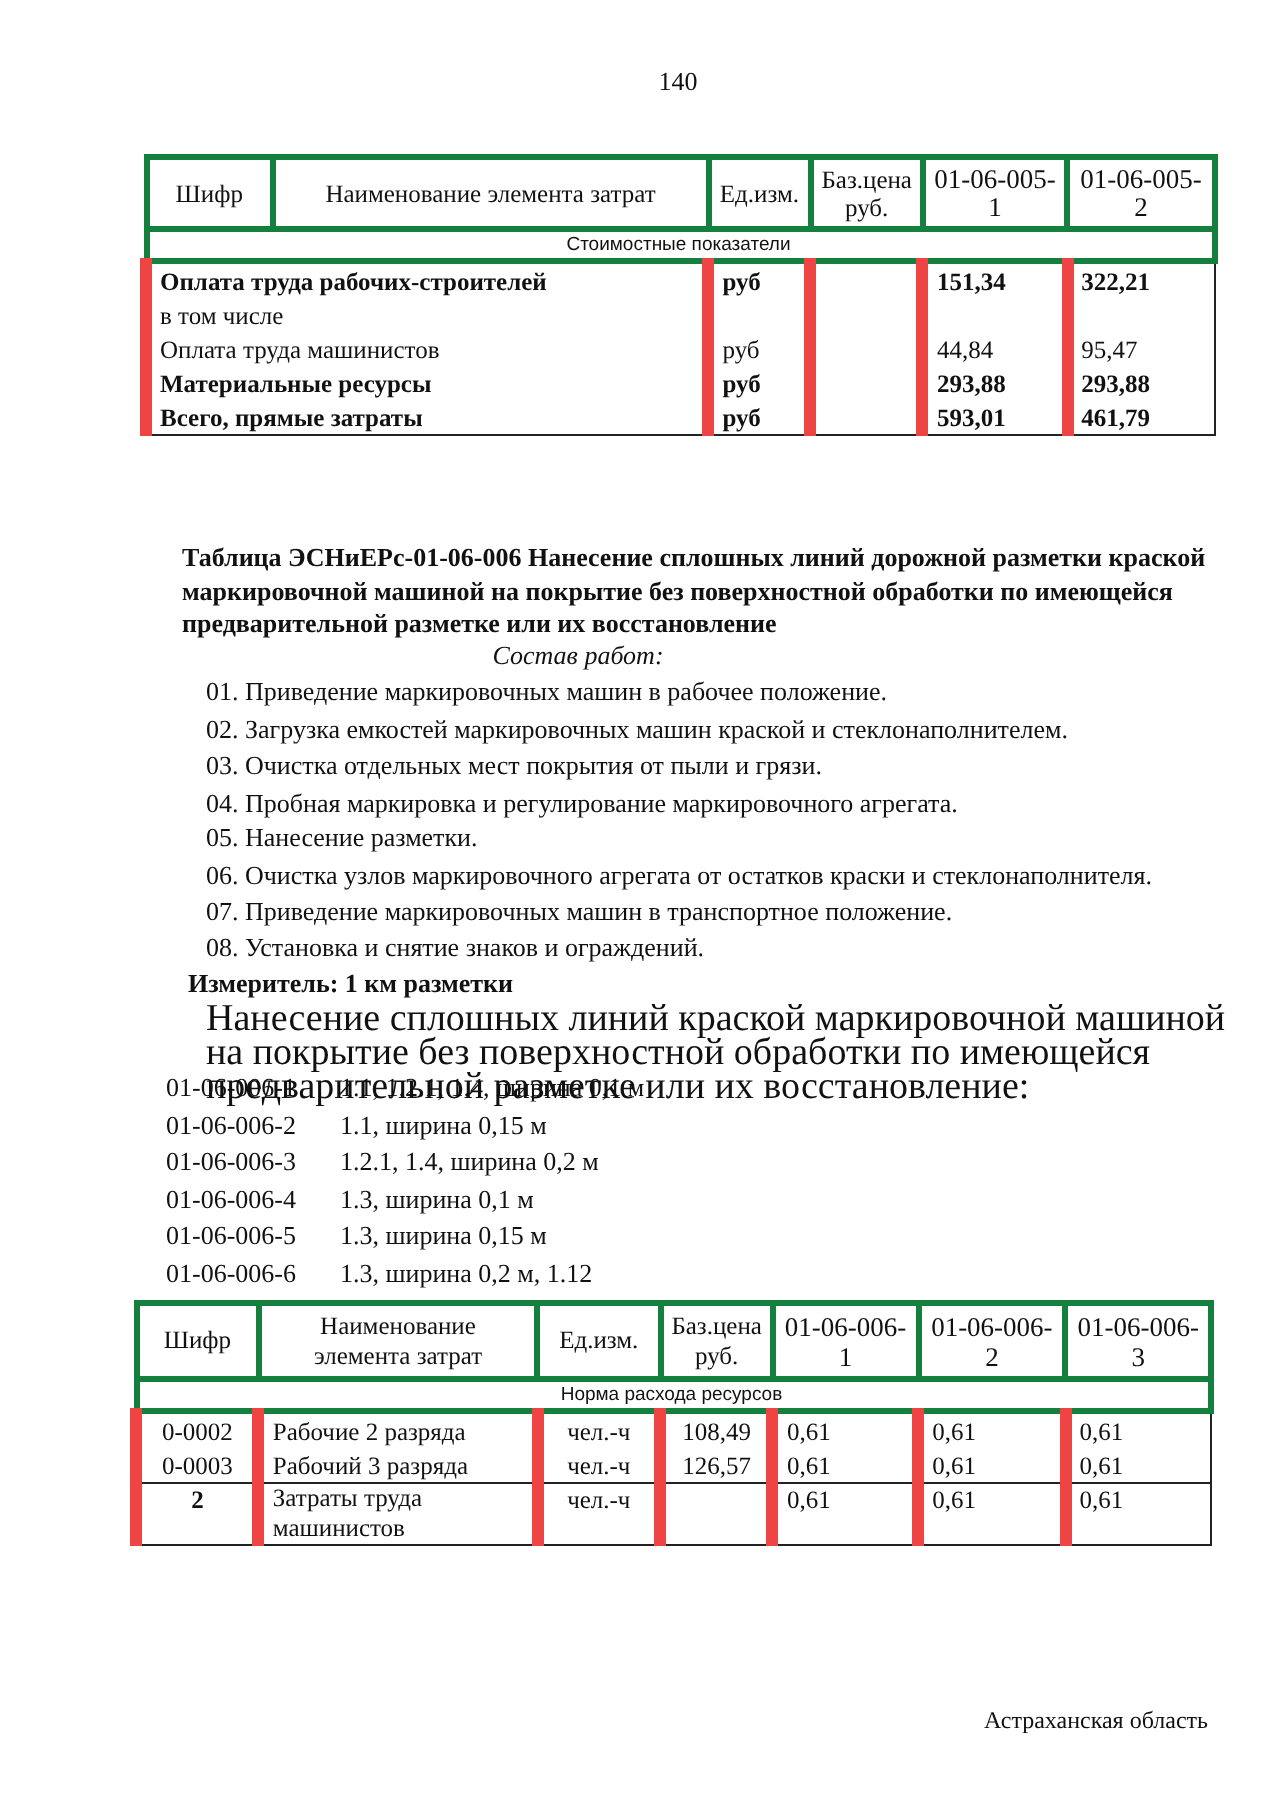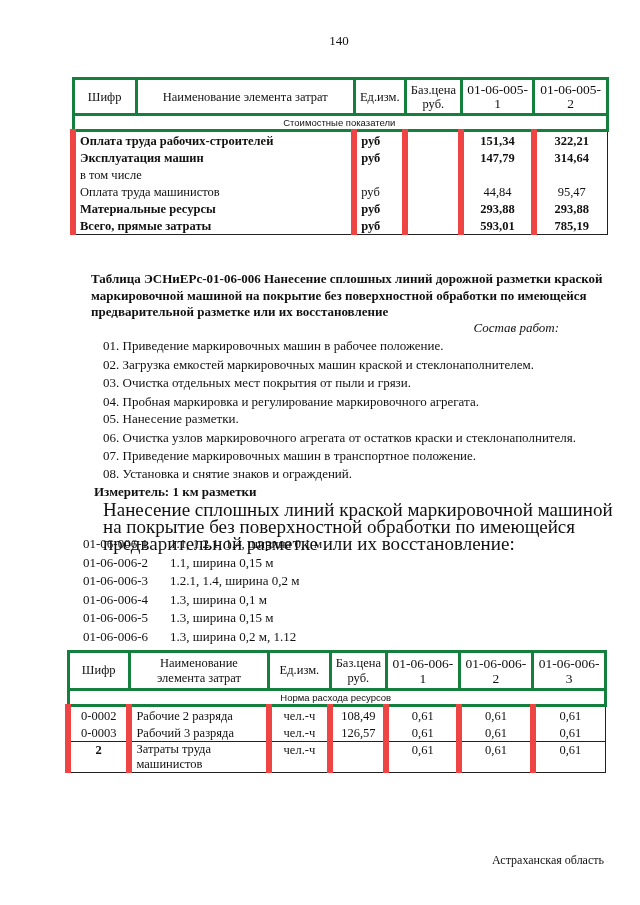--- a/index.html
+++ b/index.html
@@ -9,31 +9,31 @@
     .page-num { top: 33px; left: 0; width: 640px; text-align: center; font-size: 13px; }
     table { border-collapse: collapse; position: absolute; font-size: 12.5px; }
     td { padding: 0 4px; line-height: 16px; vertical-align: middle; }
     .b { border: 3px solid #15803d; }
     .bl { border-left: 6px solid #ef4444; }
     .br { border-right: 1px solid #222; }
     .bt { border-top: 1px solid #222; }
     .bb { border-bottom: 1px solid #222; }
     .bold { font-weight: bold; }
     .c { text-align: center; }
-    .r { text-align: center; }
+    .r { text-align: left; }
     .small-sans { font-family: "Liberation Sans", "DejaVu Sans", sans-serif; font-size: 9.5px; text-align: center; padding-right: 6px; line-height: 13px; }
 
     
     #t1 { left: 70px; top: 77px; width: 539px; }
     #t1 .hdr td { height: 33px; line-height: 14px; }
     #t1 .row td { height: 17px; }
 
     
     .title2 { left: 72px; top: 271px; width: 540px; font-weight: bold; font-size: 13px; line-height: 16.5px; }
-    .sostav { left: 0; top: 320px; width: 540px; text-align: right; font-style: italic; font-size: 13px; }
+    .sostav { left: 0; top: 320px; width: 540px; text-align: center; font-style: italic; font-size: 13px; }
     .work-item { left: 84px; font-size: 13px; }
     .measure { left: 75px; top: 484px; font-weight: bold; font-size: 13px; }
     .desc { left: 84px; top: 501px; width: 530px; font-size: 19px; line-height: 17px; }
     .code-row { left: 64px; font-size: 13px; }
     .code-row .code { display: inline-block; width: 87px; }
 
     
     #t2 { left: 65px; top: 650px; width: 542px; }
     #t2 .hdr td { height: 35px; line-height: 15px; }
     #t2 .row td { height: 17px; }
@@ -67,27 +67,20 @@
     <td colspan="6" class="b small-sans">Стоимостные показатели</td>
   </tr>
   <tr class="row">
     <td colspan="2" class="bl bold">Оплата труда рабочих-строителей</td>
     <td class="bl bold">руб</td>
     <td class="bl"></td>
     <td class="bl r bold">151,34</td>
     <td class="bl br r bold">322,21</td>
   </tr>
   <tr class="row">
-    <td colspan="2" class="bl bold">Эксплуатация машин</td>
-    <td class="bl bold">руб</td>
-    <td class="bl"></td>
-    <td class="bl r bold">147,79</td>
-    <td class="bl br r bold">314,64</td>
-  </tr>
-  <tr class="row">
     <td colspan="2" class="bl">в том числе</td>
     <td class="bl"></td>
     <td class="bl"></td>
     <td class="bl r"></td>
     <td class="bl br r"></td>
   </tr>
   <tr class="row">
     <td colspan="2" class="bl">Оплата труда машинистов</td>
     <td class="bl">руб</td>
     <td class="bl"></td>
@@ -99,21 +92,21 @@
     <td class="bl bold">руб</td>
     <td class="bl"></td>
     <td class="bl r bold">293,88</td>
     <td class="bl br r bold">293,88</td>
   </tr>
   <tr class="row">
     <td colspan="2" class="bl bb bold">Всего, прямые затраты</td>
     <td class="bl bb bold">руб</td>
     <td class="bl bb"></td>
     <td class="bl bb r bold">593,01</td>
-    <td class="bl br bb r bold">785,19</td>
+    <td class="bl br bb r bold">461,79</td>
   </tr>
 </tbody>
   </table>
 
 <div class="abs title2">Таблица  ЭСНиЕРс-01-06-006  Нанесение сплошных линий дорожной разметки краской маркировочной машиной на покрытие без поверхностной обработки по имеющейся предварительной разметке или их восстановление</div>
 <div class="abs sostav">Состав работ:</div>
 
 <div class="abs work-item" style="top:338px">01. Приведение маркировочных машин в рабочее положение.</div>
 <div class="abs work-item" style="top:357px">02. Загрузка емкостей маркировочных машин краской и стеклонаполнителем.</div>
 <div class="abs work-item" style="top:375px">03. Очистка отдельных мест покрытия от пыли и грязи.</div>

